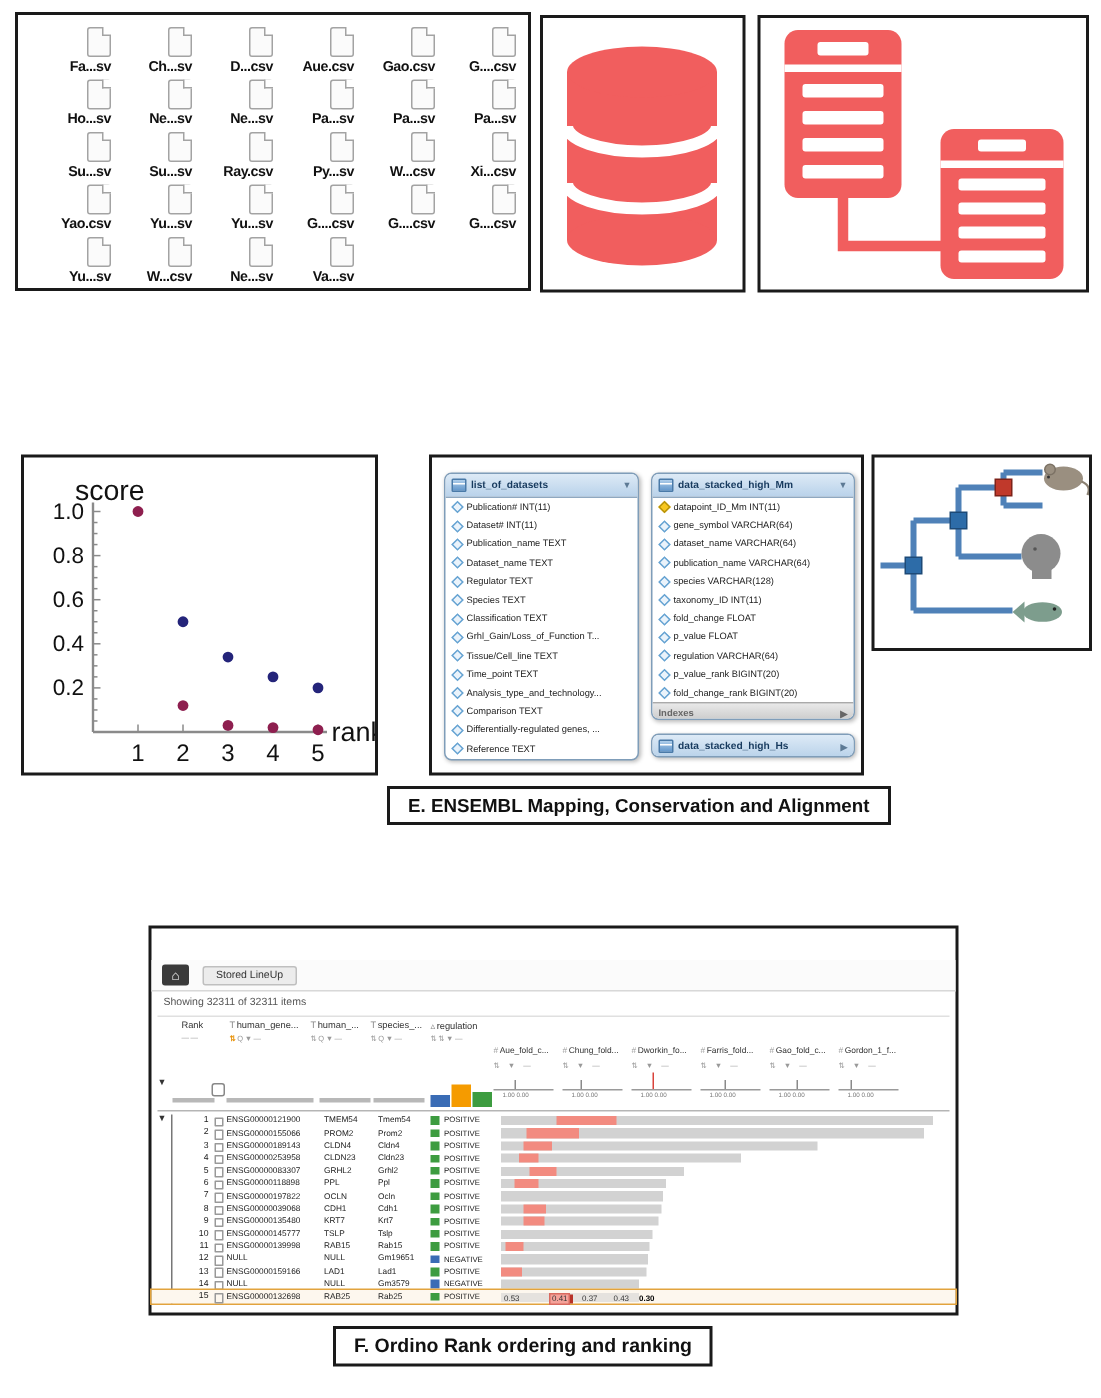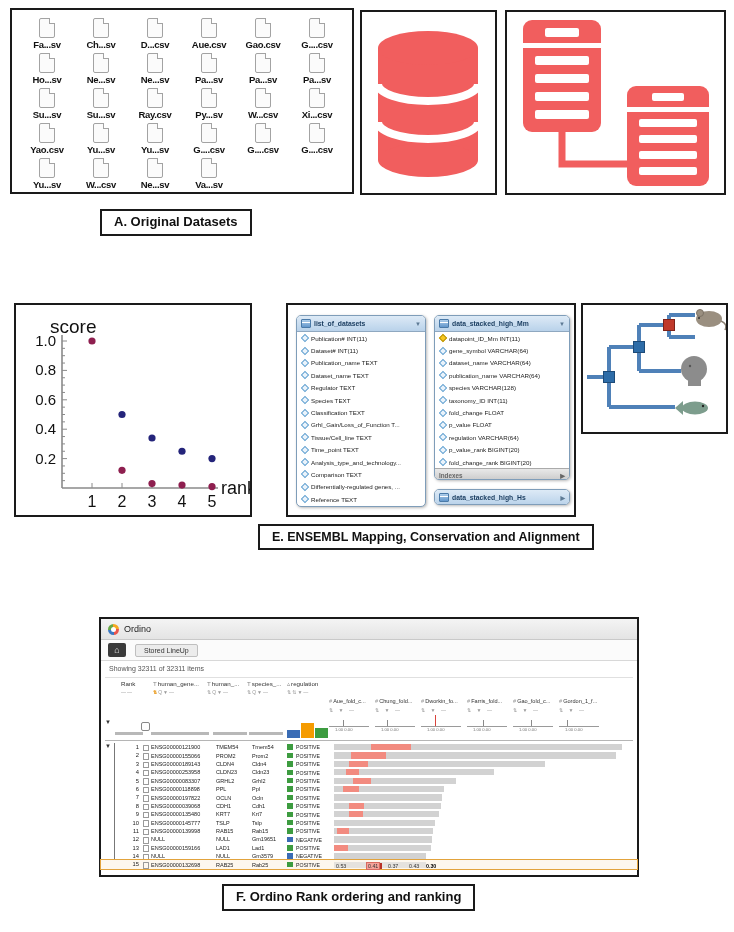--- a/index.html
+++ b/index.html
@@ -3,21 +3,21 @@
 <meta charset="utf-8">
 <style>
   html,body{margin:0;padding:0;background:#fff;font-family:"Liberation Sans",sans-serif;}
   #fig{position:relative;width:734px;height:932px;background:#fff;overflow:hidden;}
   .box{position:absolute;border:2px solid #1a1a1a;background:#fff;box-sizing:border-box;}
   .caption{position:absolute;border:2px solid #1a1a1a;background:#fff;font-weight:bold;
            font-size:13px;line-height:1.3;padding:3px 12px;text-align:center;
            white-space:pre-line;color:#111;}
   
   .file-grid{display:grid;grid-template-columns:repeat(6,1fr);padding:5px 8px 0 8px;}
-  .fcell{display:flex;flex-direction:column;align-items:center;justify-content:flex-end;height:35px;}
+  .fcell{display:flex;flex-direction:column;align-items:flex-end;justify-content:flex-end;height:35px;}
   .ficon{width:14px;height:18px;border:1.4px solid #a3a3a3;border-radius:2px;background:#fbfbfb;
          position:relative;margin-bottom:1px;}
   .ficon::before{content:"";position:absolute;top:-1px;right:-1px;width:5px;height:5px;background:#fff;
          border-left:1.4px solid #a3a3a3;border-bottom:1.4px solid #a3a3a3;}
   .flabel{font-size:9.5px;font-weight:bold;letter-spacing:-.3px;color:#111;white-space:nowrap;}
   
   .card{position:absolute;border:1px solid #7f9db9;border-radius:5px;background:#fff;overflow:hidden;
         box-shadow:1px 1px 3px rgba(0,0,0,.28);box-sizing:border-box;}
   .card-h{height:15px;display:flex;align-items:center;gap:3px;padding:0 4px;
         background:linear-gradient(#ddeaf6,#b9d2ea);border-bottom:1px solid #8fa8c0;
@@ -201,21 +201,20 @@
         <div class="fcell">
           <span class="ficon"></span>
           <span class="flabel">Ne...sv</span>
         </div>
         <div class="fcell">
           <span class="ficon"></span>
           <span class="flabel">Va...sv</span>
         </div>
       </div>
   </div>
-  <div class="caption" style="left:100px;top:209px;">A. Original Datasets</div>
 
   <div class="box" style="left:360px;top:10px;width:137px;height:185px;">
     <svg width="133" height="181" viewBox="0 0 133 181">
       <g fill="#f15e5e">
         <rect x="16" y="36" width="100" height="112"></rect>
         <ellipse cx="66" cy="36" rx="50" ry="17"></ellipse>
         <ellipse cx="66" cy="148" rx="50" ry="17"></ellipse>
       </g>
       <path d="M16,72 a50,17 0 0 0 100,0" fill="none" stroke="#fff" stroke-width="8"></path>
       <path d="M16,110 a50,17 0 0 0 100,0" fill="none" stroke="#fff" stroke-width="8"></path>
@@ -467,24 +466,20 @@
       <g>
         <ellipse cx="112" cy="103" rx="13" ry="6.5" fill="#7d9d8d"></ellipse>
         <polygon points="92,103 100,96 100,110" fill="#7d9d8d"></polygon>
         <circle cx="120" cy="101" r="1.2" fill="#222"></circle>
       </g>
     </svg>
   </div>
 
   <div class="box" style="left:99px;top:617px;width:540px;height:260px;">
     <div class="lu" id="lineup">
-      <div class="titlebar">
-        <span class="logo"></span>
-        <span class="apptitle">Ordino</span>
-      </div>
       <div class="tabbar">
         <span class="homebtn">⌂</span>
         <span class="tab">Stored LineUp</span>
       </div>
       <div class="status">Showing 32311 of 32311 items</div>
       <div class="hdrline"></div>
       <div id="luHeaders">
           <div class="colh" style="left: 20px;"><span>Rank</span></div>
           <div class="icons" style="left: 20px;"><span>—</span><span>—</span></div>
           <div class="colh" style="left: 52px;"><span class="typ">T</span><span>human_gene...</span></div>

